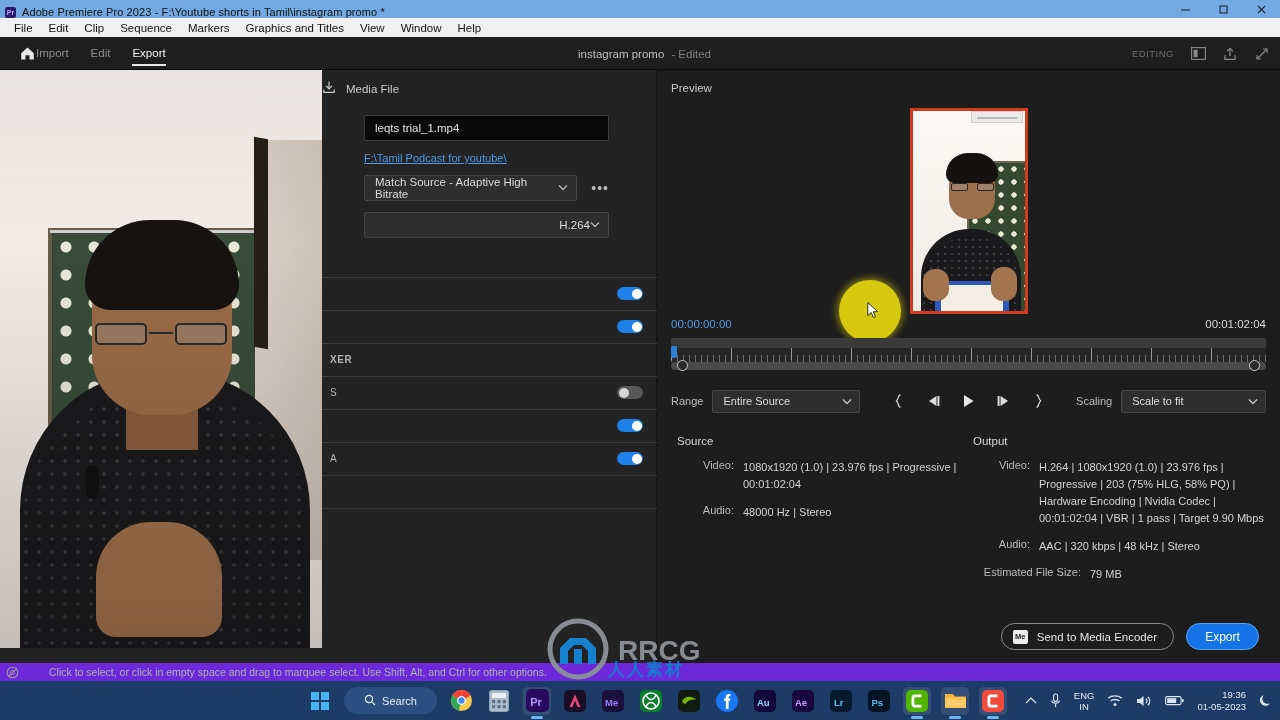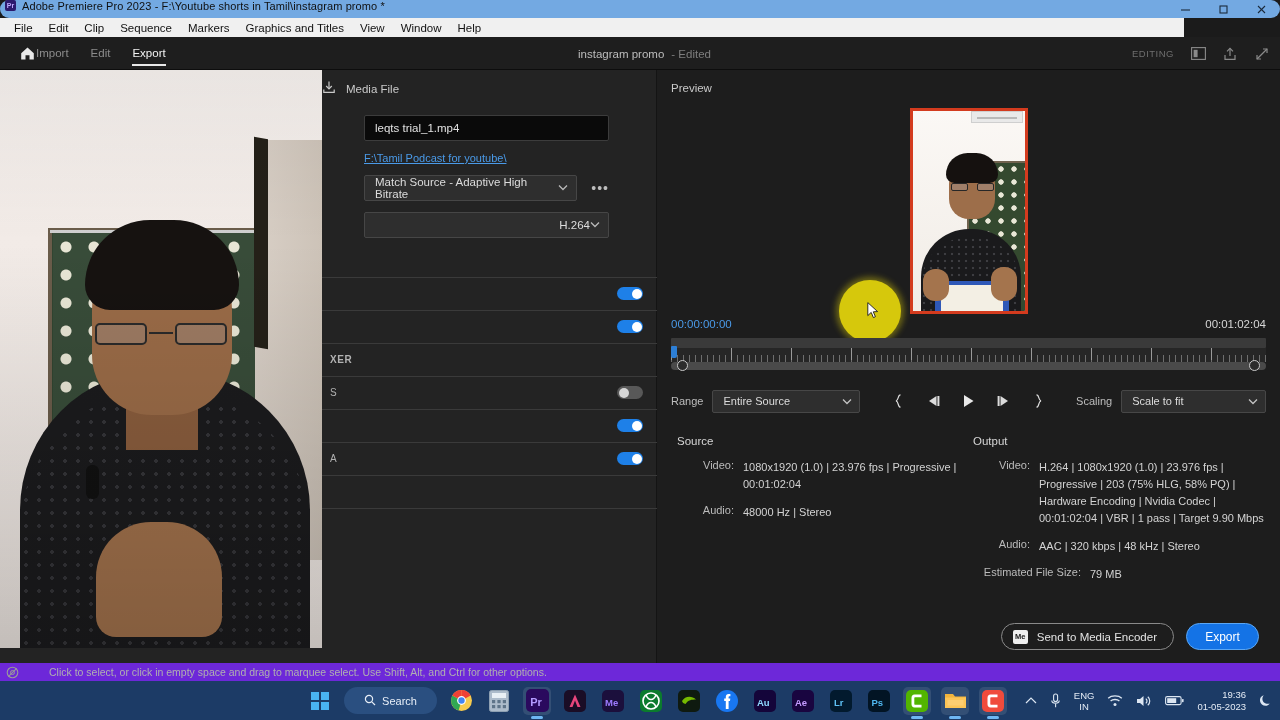--- a/index.html
+++ b/index.html
@@ -9,42 +9,42 @@
     background: #1b1b1b;
     font-family: "Liberation Sans", sans-serif;
     -webkit-font-smoothing: antialiased;
   }
   #app { position: relative; width: 1280px; height: 720px; }
 
   
   .titlebar {
     position: absolute; left: 0; top: 0; width: 1280px; height: 18px;
     background: #73a9e2;
-    display: flex; align-items: flex-start; border-radius: 9px;
+    display: flex; align-items: flex-end;
   }
   .titlebar .pr-badge {
     width: 11px; height: 11px; margin-left: 5px; margin-right: 6px;
     background: #2c1a6e; border-radius: 2px;
     color: #bfa8ff; font-size: 7px; line-height: 11px; text-align: center;
     font-family: "Liberation Sans", sans-serif; font-weight: bold;
   }
   .titlebar .ttl {
     font-size: 11px; color: #101010; letter-spacing: 0.1px;
     white-space: nowrap;
   }
   .wincontrols { position: absolute; right: 0; top: 0; height: 18px; display: flex; }
   .wincontrols div {
     width: 38px; height: 18px; display: flex; align-items: center; justify-content: center;
     color: #1b2b3b; font-size: 11px;
   }
   .wincontrols div:last-child { font-size: 13px; }
 
   
   .menubar {
-    position: absolute; left: 0; top: 18px; width: 1184px; height: 19px;
+    position: absolute; left: 0; top: 18px; width: 1280px; height: 19px;
     background: #f0f0f0; display: flex; align-items: center; padding-left: 6px;
   }
   .menubar span {
     font-size: 11.5px; color: #121212; padding: 0 8px; white-space: nowrap;
   }
 
   
   .prheader {
     position: absolute; left: 0; top: 37px; width: 1280px; height: 33px;
     background: #1e1e1e; border-bottom: 1px solid #0d0d0d;
@@ -686,20 +686,29 @@
     <span class="eye">
       <svg width="13" height="13" viewBox="0 0 13 13">
           <circle cx="6.5" cy="6.5" r="5.3" fill="none" stroke="#9a9a9a" stroke-width="1.1"></circle>
           <circle cx="6.5" cy="6.5" r="2" fill="none" stroke="#9a9a9a" stroke-width="1"></circle>
           <line x1="2.4" y1="10.6" x2="10.6" y2="2.4" stroke="#9a9a9a" stroke-width="1.1"></line>
         </svg>
     </span>
     <span class="txt">Click to select, or click in empty space and drag to marquee select. Use Shift, Alt, and Ctrl for other options.</span>
   </div>
 
+  <div class="watermark">
+    <svg width="212" height="62" viewBox="0 0 212 62">
+      <circle cx="42" cy="31" r="28" fill="none" stroke="#8d9298" stroke-width="5"></circle>
+      <path d="M24 46 L24 30 L34 20 L50 20 L60 30 L60 46 L52 46 L52 33 L46 27 L38 27 L32 33 L32 46 Z" fill="#1585d8"></path>
+      <rect x="38" y="31" width="8" height="15" fill="#1585d8"></rect>
+      <text x="82" y="42" font-family="Liberation Sans, sans-serif" font-size="28" font-weight="bold" fill="#8d9298">RRCG</text>
+    </svg>
+    <div class="wm-cn">人人素材</div>
+  </div>
 
   <div class="taskbar">
     <div class="tb-center">
       <span class="tb-ico">
         <svg width="20" height="20" viewBox="0 0 20 20">
           <rect x="1" y="1" width="8" height="8" fill="#49b4f2"></rect>
             <rect x="11" y="1" width="8" height="8" fill="#49b4f2"></rect>
           <rect x="1" y="11" width="8" height="8" fill="#49b4f2"></rect>
             <rect x="11" y="11" width="8" height="8" fill="#49b4f2"></rect>
         </svg>

